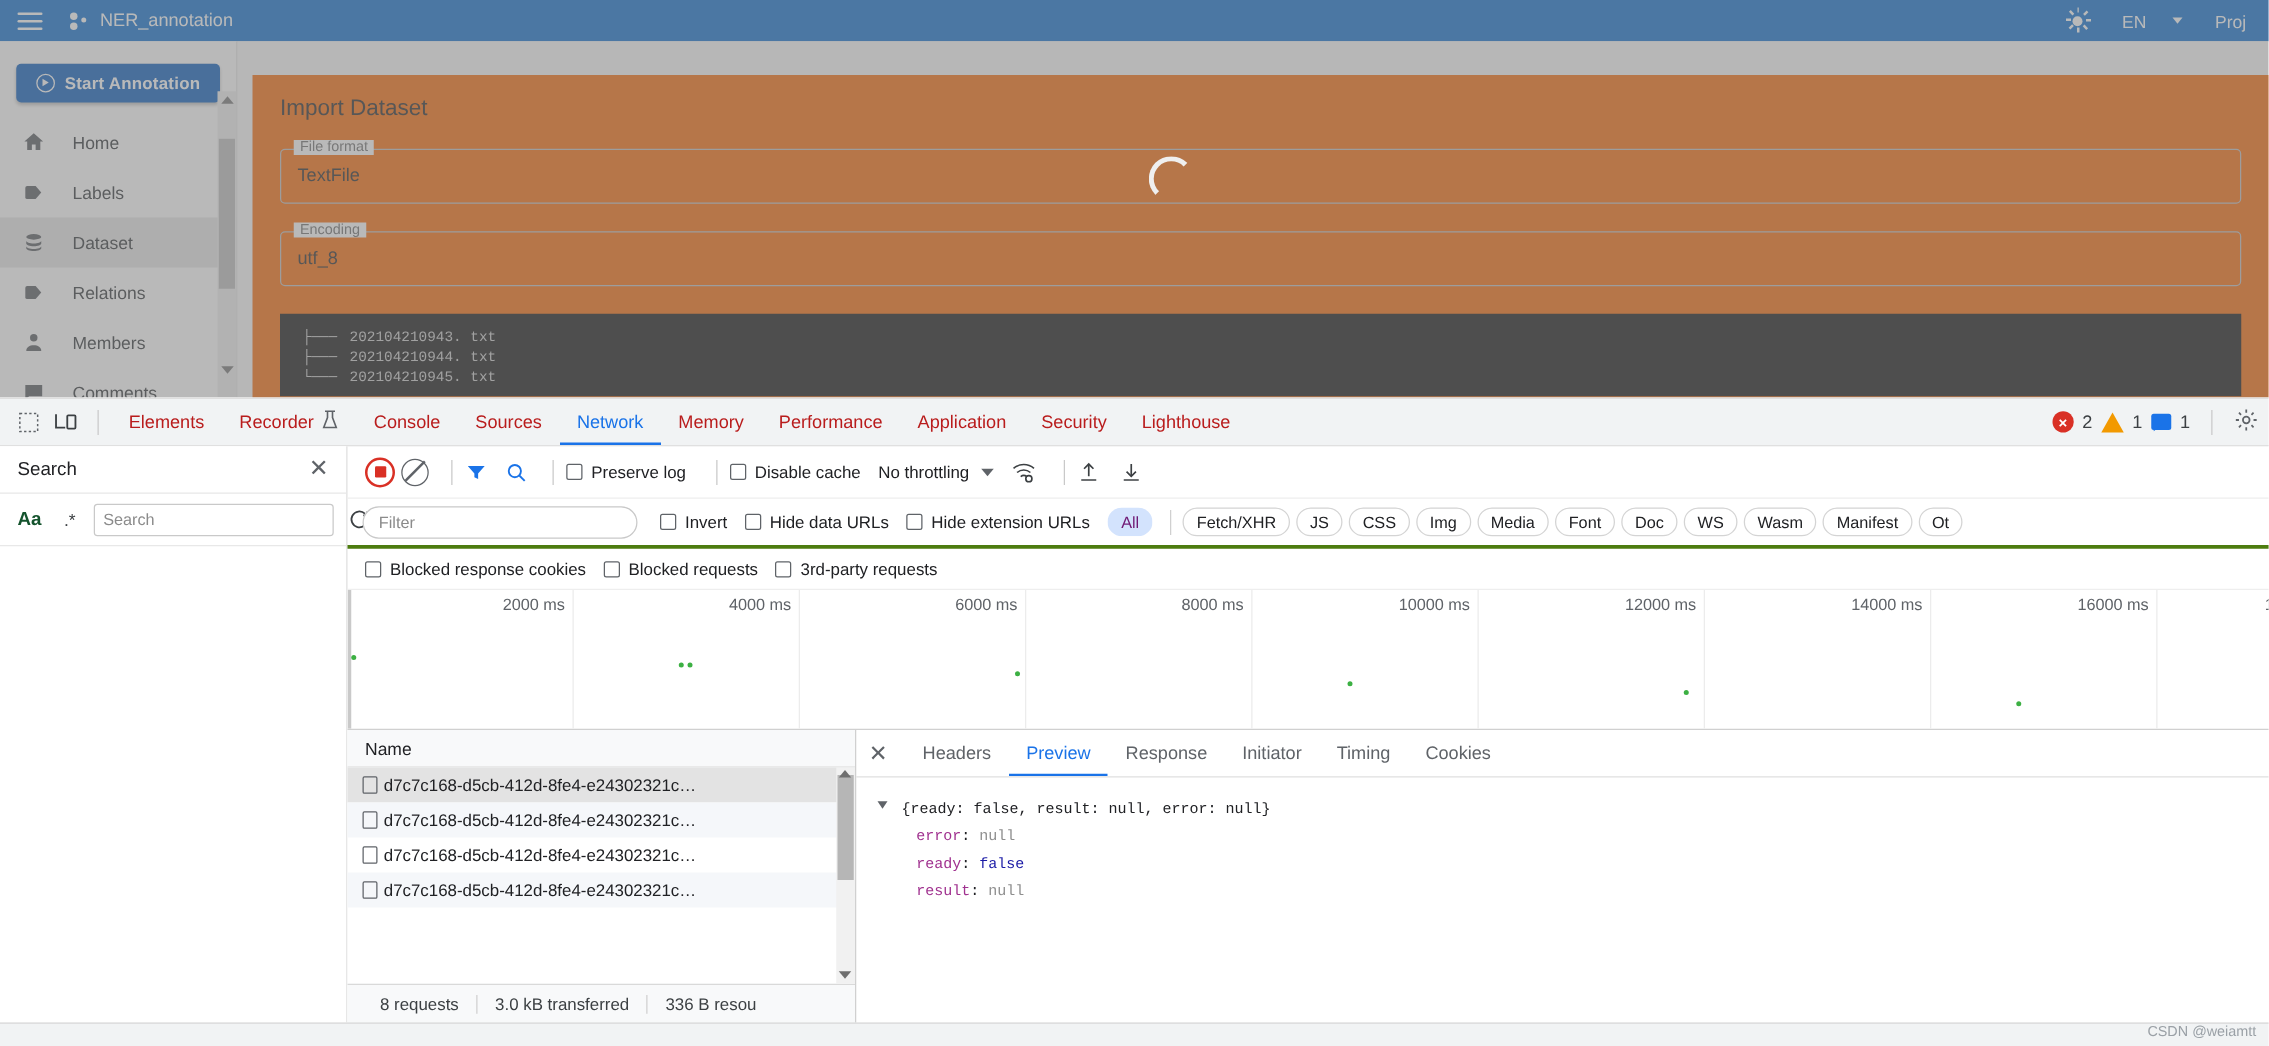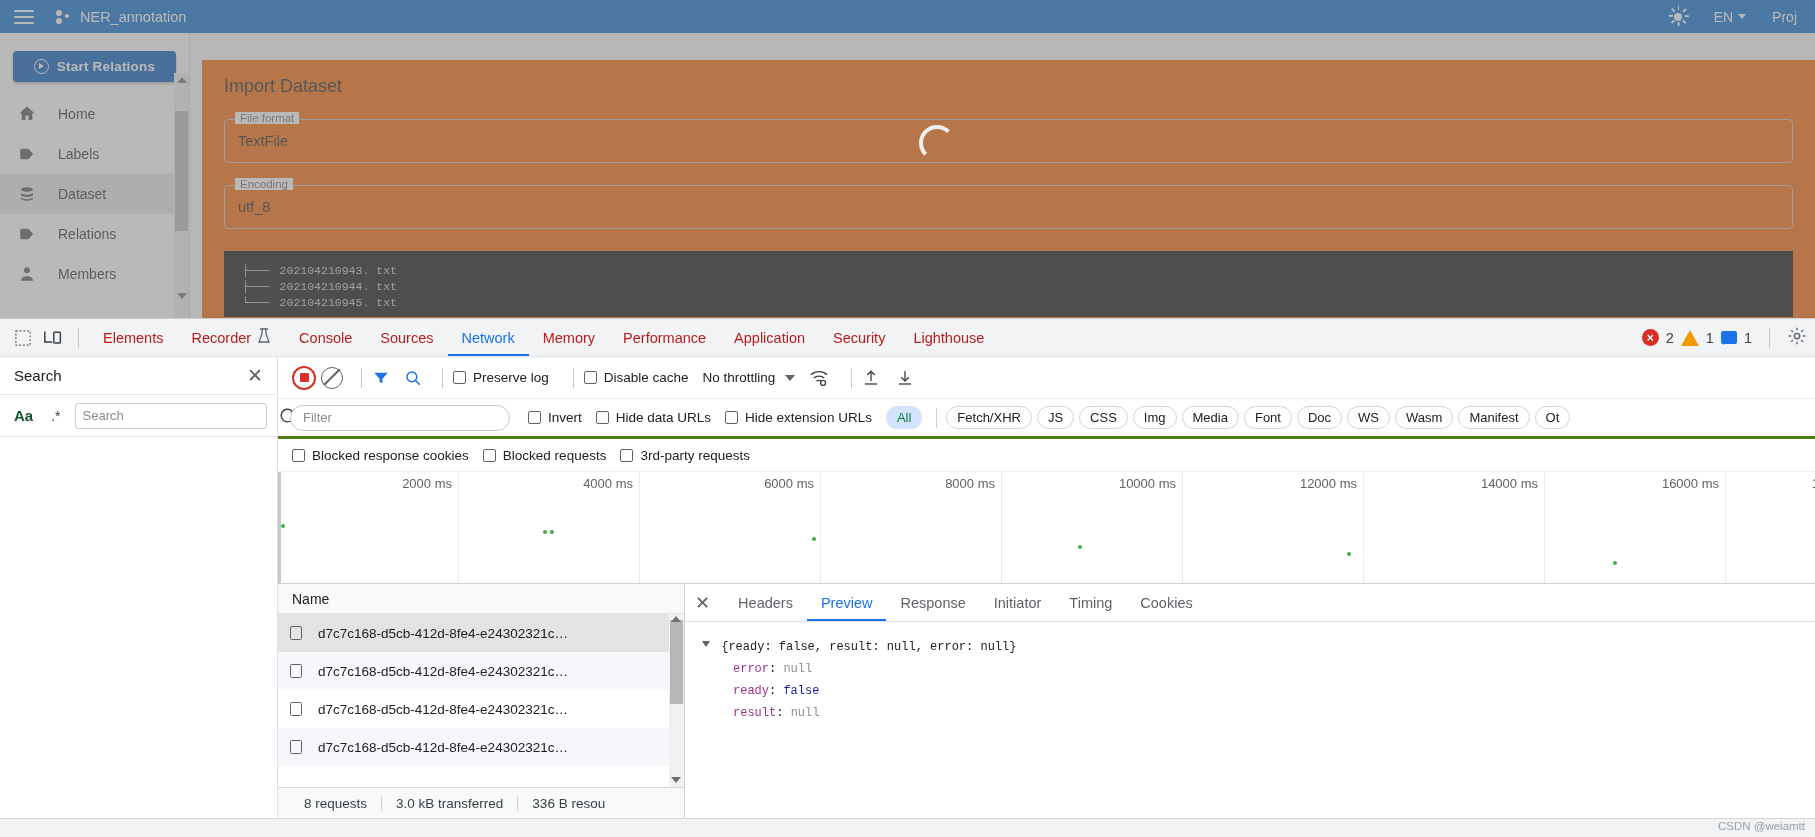--- a/index.html
+++ b/index.html
@@ -31,21 +31,21 @@
   .brand-logo i:nth-child(1) { width: 6px; height: 6px; left: 0; top: 0; }
   .brand-logo i:nth-child(2) { width: 6px; height: 6px; left: 0; top: 8px; }
   .brand-logo i:nth-child(3) { width: 4px; height: 4px; left: 9px; top: 4px; }
   .topbar-right { margin-left: auto; display: flex; align-items: center; gap: 26px;
     font-size: 14px; padding-right: 4px; }
   .sun { width: 19px; height: 19px; position: relative; }
   .sun::before { content:''; position:absolute; left:5.5px; top:5.5px; width:8px; height:8px;
     border-radius:50%; background:#fff; }
   .sun i { position:absolute; left:9px; top:-1px; width:1.6px; height:4px; background:#fff;
     transform-origin: 0.8px 10px; }
-  .lang { display:flex; align-items:center; gap:5px; }
+  .lang { display:flex; align-items:center; gap:21px; }
   .caret-dn { width:0;height:0;border-left:4.5px solid transparent;border-right:4.5px solid transparent;
     border-top:5px solid #fff; }
 
   .app-body { position:absolute; left:0; top:33px; width:1815px; height:285px; display:flex; }
   .sidebar { width: 190px; background: #fff; position: relative; padding-top: 18px;
     border-right: 1px solid #e4e4e4; }
   .start-btn {
     margin: 0 13px 12px 13px; height: 31px; background: #1565c0; color: #fff;
     border-radius: 4px; display: flex; align-items: center; justify-content: center;
     gap: 8px; font-size: 13.5px; font-weight: bold; letter-spacing: .2px;
@@ -140,40 +140,40 @@
 
   .filter-row { height:40px; display:flex; align-items:center; padding:0 8px 0 12px;
     border-bottom:3px solid #4d7c0f; gap:0; }
   .filter-input { width:220px;height:26px;border:1px solid #c9c9c9;border-radius:13px;
     padding:0 12px;font-size:13px;color:#5f6368;margin-right:18px;background:#fff; }
   .filter-input::placeholder{color:#8b8b8b;}
   .type-sep { width:1px;height:20px;background:#d0d0d0;margin:0 9px; }
   .chip { height:23px; padding:0 10px; border-radius:12px; font-size:13px; color:#202124;
     display:flex;align-items:center; border:1px solid #d4d4d4; margin-right:5px;
     white-space:nowrap; cursor:pointer; background:#fff; }
-  .chip.sel { background:#d3e3fd; border-color:transparent; color:#15803d; }
+  .chip.sel { background:#d3e3fd; border-color:transparent; color:#701a75; }
 
   .cb2row { height:33px; display:flex; align-items:center; padding-left:14px;
     border-bottom:1px solid #eee; }
 
   .overview { height:112px; position:relative; border-bottom:1px solid #d0d0d0;
     background:#fff; overflow:hidden; }
   .ov-tick { position:absolute; top:0; bottom:0; border-left:1px solid #ececec; }
   .ov-lab { position:absolute; top:4px; font-size:13px; color:#5f6368; transform:translateX(-100%);
     padding-right:4px; }
   .ov-left { position:absolute; left:0; top:0; bottom:0; width:3px; background:#c9c9c9; }
   .ov-dot { position:absolute; width:4px;height:4px;background:#3cb043;border-radius:50%; }
 
   .req-area { flex:1; display:flex; min-height:0; }
   .req-list { width:407px; border-right:1px solid #d0d0d0; display:flex; flex-direction:column;
     position:relative; background:#fff; }
   .rl-head { height:30px; border-bottom:1px solid #e3e3e3; display:flex; align-items:center;
     padding-left:14px; font-size:14px; color:#202124; background:#f8f9fa; }
   .rl-rows { flex:1; }
-  .rl-row { height:38px; display:flex; align-items:center; gap:16px; padding-left:12px;
+  .rl-row { height:28px; display:flex; align-items:center; gap:5px; padding-left:12px;
     font-size:13.5px; color:#202124; white-space:nowrap; cursor:pointer; }
   .rl-row:nth-child(even) { background:#f5f7fa; }
   .rl-row.sel { background:#e3e3e3; }
   .doc-ico { width:12px;height:14px;border:1.4px solid #5f6368;border-radius:1.5px; }
   .rl-foot { height:32px; border-top:1px solid #d9d9d9; display:flex; align-items:center;
     gap:0; font-size:13.5px; color:#3c4043; background:#f8f9fa; padding-left:12px; }
   .rl-foot span { padding:0 14px; }
   .rl-foot span+span { border-left:1px solid #cfcfcf; }
   .rl-sb { position:absolute; right:0; top:30px; width:15px; bottom:32px; background:#f1f1f1; }
   .rl-thumb { position:absolute; right:1px; top:36px; width:13px; height:84px; background:#b6b6b6; }
@@ -241,21 +241,21 @@
           <span class="caret-dn"></span>
         </span>
         <span>Proj</span>
       </div>
     </div>
 
     <div class="app-body">
       <div class="sidebar">
         <div class="start-btn">
           <span class="play-ico"></span>
-          <span>Start Relations</span>
+          <span>Start Annotation</span>
         </div>
 
         <div class="nav-item">
           <span class="nav-ico">
             <svg width="18" height="18" viewBox="0 0 24 24">
                 <path d="M10 20v-6h4v6h5v-9h3L12 2 2 11h3v9z"></path>
               </svg>
           </span>
           <span>Home</span>
         </div>
@@ -286,20 +286,28 @@
           <span>Relations</span>
         </div>
         <div class="nav-item">
           <span class="nav-ico">
             <svg width="18" height="18" viewBox="0 0 24 24">
                 <circle cx="12" cy="7" r="4"></circle>
                 <path d="M4 21c0-4 3.6-6 8-6s8 2 8 6z"></path>
               </svg>
           </span>
           <span>Members</span>
+        </div>
+        <div class="nav-item">
+          <span class="nav-ico">
+            <svg width="18" height="18" viewBox="0 0 24 24">
+                <path d="M3 4h18v12H7l-4 4z"></path>
+              </svg>
+          </span>
+          <span>Comments</span>
         </div>
 
         <div class="sb-scroll"></div>
         <div class="sb-thumb"></div>
         <div class="sb-arrow up"></div>
         <div class="sb-arrow dn"></div>
       </div>
 
       <div class="main-pane">
         <div class="card">

